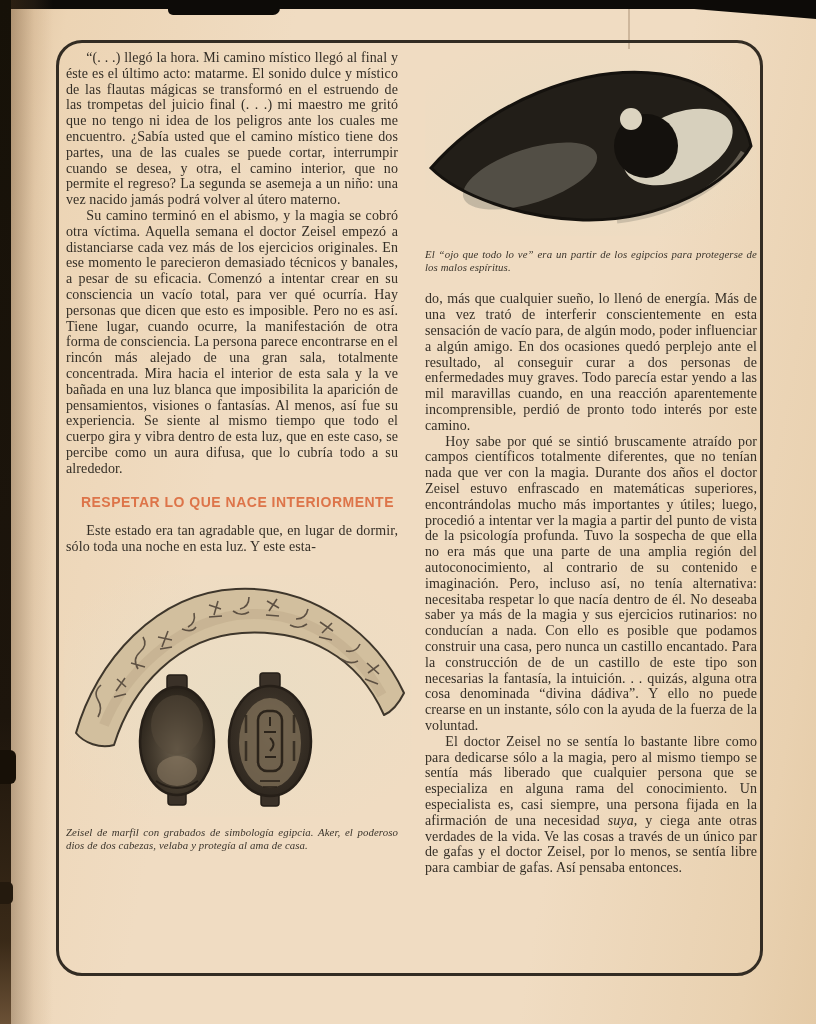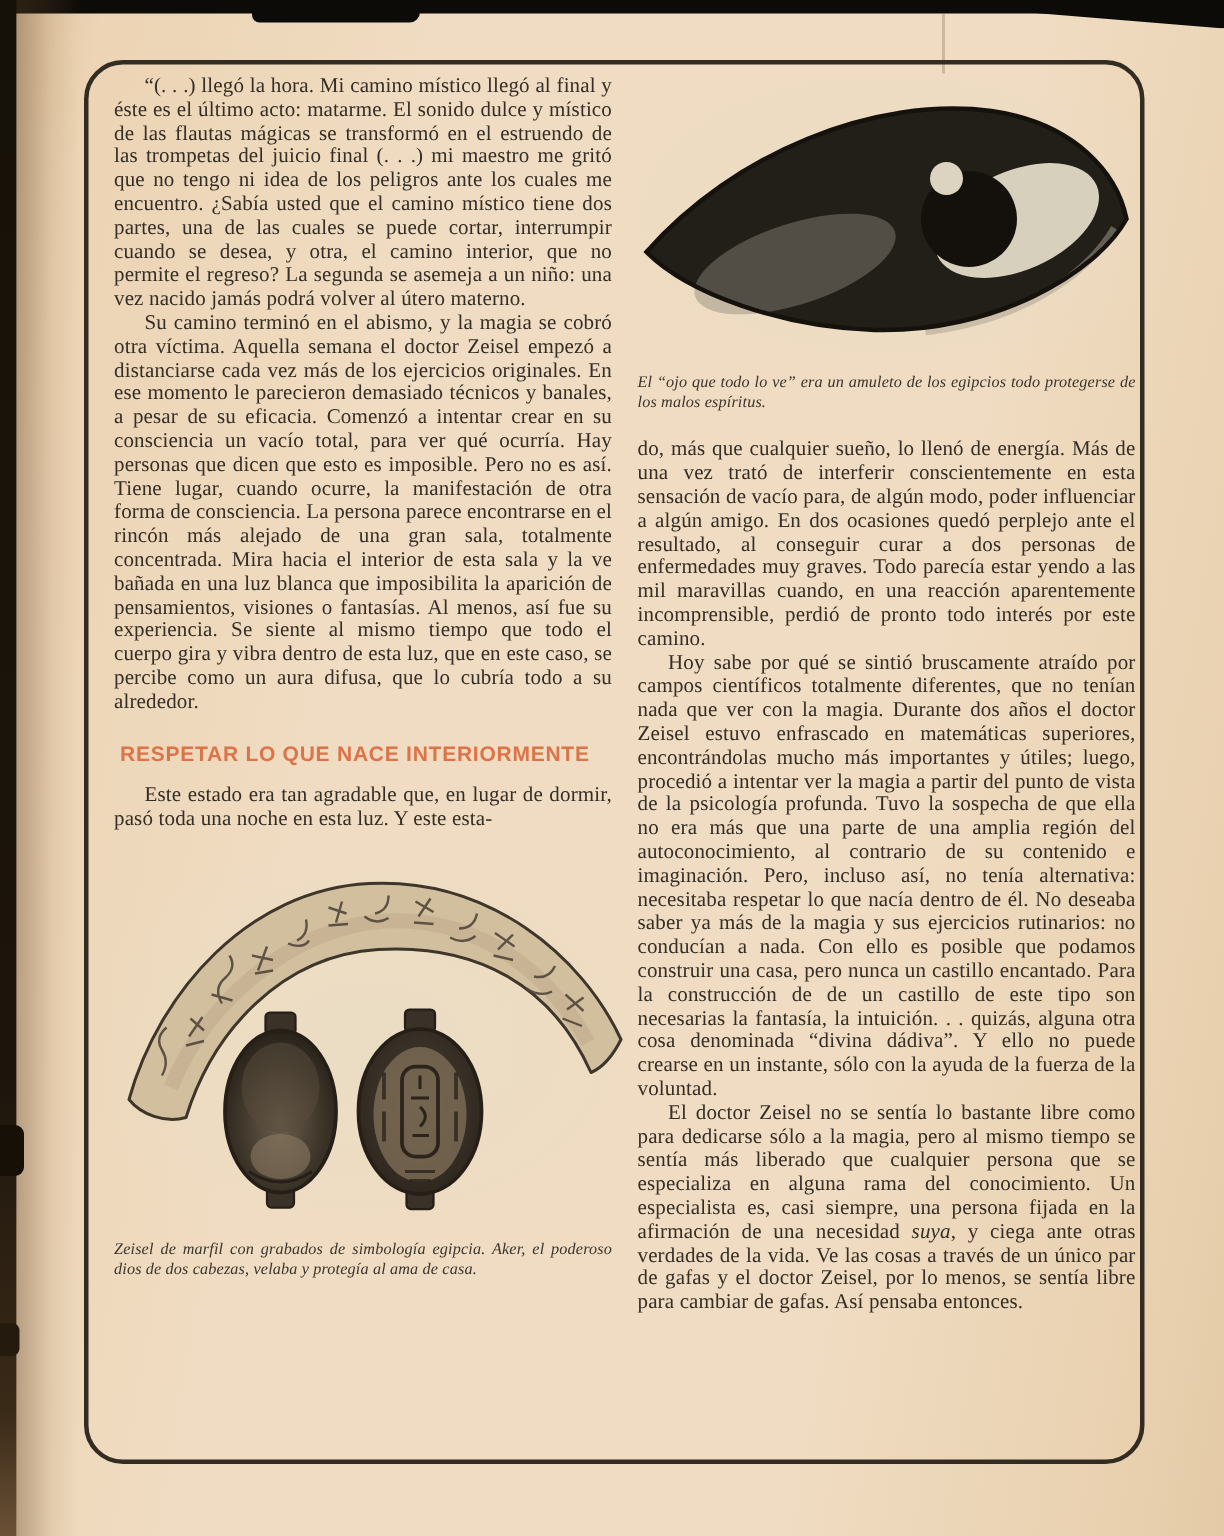--- a/index.html
+++ b/index.html
@@ -16,32 +16,32 @@
   .edge-left{position:absolute;top:0;left:0;width:11px;height:100%;background:linear-gradient(180deg,#161108 0%,#1d150c 70%,#3a2a18 92%,#6b5136 100%);}
   .spine-shadow{position:absolute;top:0;left:11px;width:42px;height:100%;background:linear-gradient(90deg,rgba(96,66,36,.38),rgba(150,110,70,.14) 55%,rgba(0,0,0,0));}
   .spine-notch1{position:absolute;left:0;top:750px;width:16px;height:34px;background:#171007;border-radius:0 6px 6px 0;}
   .spine-notch2{position:absolute;left:0;top:882px;width:13px;height:22px;background:#241a0e;border-radius:0 5px 5px 0;}
   .crease{position:absolute;left:628px;top:9px;width:2px;height:40px;background:rgba(120,90,58,.28);}
 
   
   .frame{position:absolute;left:56px;top:40px;width:707px;height:936px;border:3px solid #332c23;border-radius:26px;box-sizing:border-box;}
 
   .col{position:absolute;top:50px;}
-  .col-left{left:76px;width:332px;}
+  .col-left{left:66px;width:332px;}
   .col-right{left:425px;width:332px;}
 
   p{margin:0;}
   .body{
     font-size:14px;line-height:15.8px;text-align:justify;color:#342e26;
     letter-spacing:.1px;
   }
   .ind{text-indent:1.45em;}
   .heading{
     font-family:"Liberation Sans","DejaVu Sans",sans-serif;
-    font-size:14px;font-weight:bold;color:#dd7449;text-align:left;
+    font-size:14px;font-weight:bold;color:#dd7449;text-align:right;
     letter-spacing:.5px;line-height:16.5px;margin:17px 4px 13px;
   }
   .caption{
     font-size:10.8px;line-height:13.2px;font-style:italic;color:#3a342b;
     text-align:justify;letter-spacing:.1px;
   }
   .eye-figure{margin:0 0 8px 0;}
   .amulet-figure{margin:20px 0 5px -2px;}
   figure{padding:0;}
   .rc-caption{margin-bottom:17px;}
@@ -58,21 +58,21 @@
   <div class="spine-notch1"></div>
   <div class="spine-notch2"></div>
   <div class="crease"></div>
 
   <div class="frame"></div>
 
   <div class="col col-left">
     <p class="body ind">“(. . .) llegó la hora. Mi camino místico llegó al final y éste es el último acto: matarme. El sonido dulce y místico de las flautas mágicas se transformó en el estruendo de las trompetas del juicio final (. . .) mi maestro me gritó que no tengo ni idea de los peligros ante los cuales me encuentro. ¿Sabía usted que el camino místico tiene dos partes, una de las cuales se puede cortar, interrumpir cuando se desea, y otra, el camino interior, que no permite el regreso? La segunda se asemeja a un niño: una vez nacido jamás podrá volver al útero materno.</p>
     <p class="body ind">Su camino terminó en el abismo, y la magia se cobró otra víctima. Aquella semana el doctor Zeisel empezó a distanciarse cada vez más de los ejercicios originales. En ese momento le parecieron demasiado técnicos y banales, a pesar de su eficacia. Comenzó a intentar crear en su consciencia un vacío total, para ver qué ocurría. Hay personas que dicen que esto es imposible. Pero no es así. Tiene lugar, cuando ocurre, la manifestación de otra forma de consciencia. La persona parece encontrarse en el rincón más alejado de una gran sala, totalmente concentrada. Mira hacia el interior de esta sala y la ve bañada en una luz blanca que imposibilita la aparición de pensamientos, visiones o fantasías. Al menos, así fue su experiencia. Se siente al mismo tiempo que todo el cuerpo gira y vibra dentro de esta luz, que en este caso, se percibe como un aura difusa, que lo cubría todo a su alrededor.</p>
     <h2 class="heading">RESPETAR LO QUE NACE INTERIORMENTE</h2>
-    <p class="body ind">Este estado era tan agradable que, en lugar de dormir, pasó toda una noche en esta luz. Y este esta-</p>
+    <p class="body ind">Este estado era tan agradable que, en lugar de dormir, sólo toda una noche en esta luz. Y este esta-</p>
 
     <figure class="amulet-figure">
       <svg width="348" height="242" viewBox="0 0 348 242">
         <defs>
           <radialGradient id="ovalL" cx="50%" cy="58%" r="65%">
             <stop offset="0%" stop-color="#6b5f4d"></stop>
               <stop offset="55%" stop-color="#40372b"></stop>
               <stop offset="100%" stop-color="#211b14"></stop>
           </radialGradient>
           <radialGradient id="ovalR" cx="50%" cy="45%" r="70%">
@@ -137,19 +137,19 @@
         <rect x="0" y="0" width="332" height="186" fill="url(#photobg2)"></rect>
         <path d="M6,118 C64,52 158,14 236,24 C292,32 320,66 326,96 C306,132 238,172 158,170 C96,168 34,146 6,118 Z" fill="#221e18"></path>
         <ellipse cx="105" cy="126" rx="70" ry="27" fill="#8f897c" opacity=".45" transform="rotate(-18 105 126)"></ellipse>
         <ellipse cx="253" cy="97" rx="58" ry="33" fill="#d7d0bd" transform="rotate(-24 253 97)"></ellipse>
         <circle cx="221" cy="96" r="32" fill="#14110d"></circle>
         <circle cx="206" cy="69" r="11" fill="#dcd4c0"></circle>
         <path d="M318,102 C298,136 252,164 192,171" stroke="#a89e8c" stroke-width="5" fill="none" opacity=".5"></path>
         <path d="M6,118 C64,52 158,14 236,24 C292,32 320,66 326,96 C306,132 238,172 158,170 C96,168 34,146 6,118 Z" fill="none" stroke="#15120e" stroke-width="3"></path>
       </svg>
     </figure>
-    <p class="caption rc-caption">El “ojo que todo lo ve” era un amuleto de los egipcios todo protegerse de los malos espíritus.</p>
+    <p class="caption rc-caption">El “ojo que todo lo ve” era un partir de los egipcios para protegerse de los malos espíritus.</p>
 
     <p class="body">do, más que cualquier sueño, lo llenó de energía. Más de una vez trató de interferir conscientemente en esta sensación de vacío para, de algún modo, poder influenciar a algún amigo. En dos ocasiones quedó perplejo ante el resultado, al conseguir curar a dos personas de enfermedades muy graves. Todo parecía estar yendo a las mil maravillas cuando, en una reacción aparentemente incomprensible, perdió de pronto todo interés por este camino.</p>
     <p class="body ind">Hoy sabe por qué se sintió bruscamente atraído por campos científicos totalmente diferentes, que no tenían nada que ver con la magia. Durante dos años el doctor Zeisel estuvo enfrascado en matemáticas superiores, encontrándolas mucho más importantes y útiles; luego, procedió a intentar ver la magia a partir del punto de vista de la psicología profunda. Tuvo la sospecha de que ella no era más que una parte de una amplia región del autoconocimiento, al contrario de su contenido e imaginación. Pero, incluso así, no tenía alternativa: necesitaba respetar lo que nacía dentro de él. No deseaba saber ya más de la magia y sus ejercicios rutinarios: no conducían a nada. Con ello es posible que podamos construir una casa, pero nunca un castillo encantado. Para la construcción de de un castillo de este tipo son necesarias la fantasía, la intuición. . . quizás, alguna otra cosa denominada “divina dádiva”. Y ello no puede crearse en un instante, sólo con la ayuda de la fuerza de la voluntad.</p>
     <p class="body ind"><span>El doctor Zeisel no se sentía lo bastante libre como para dedicarse sólo a la magia, pero al mismo tiempo se sentía más liberado que cualquier persona que se especializa en alguna rama del conocimiento. Un especialista es, casi siempre, una persona fijada en la afirmación de una necesidad </span><i>suya</i><span>, y ciega ante otras verdades de la vida. Ve las cosas a través de un único par de gafas y el doctor Zeisel, por lo menos, se sentía libre para cambiar de gafas. Así pensaba entonces.</span></p>
   </div>
 </div>
 
 </body></html>

